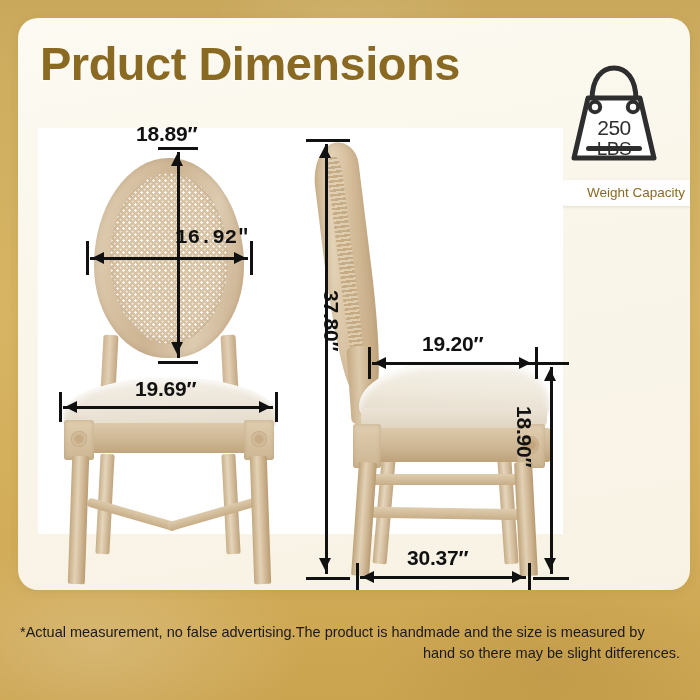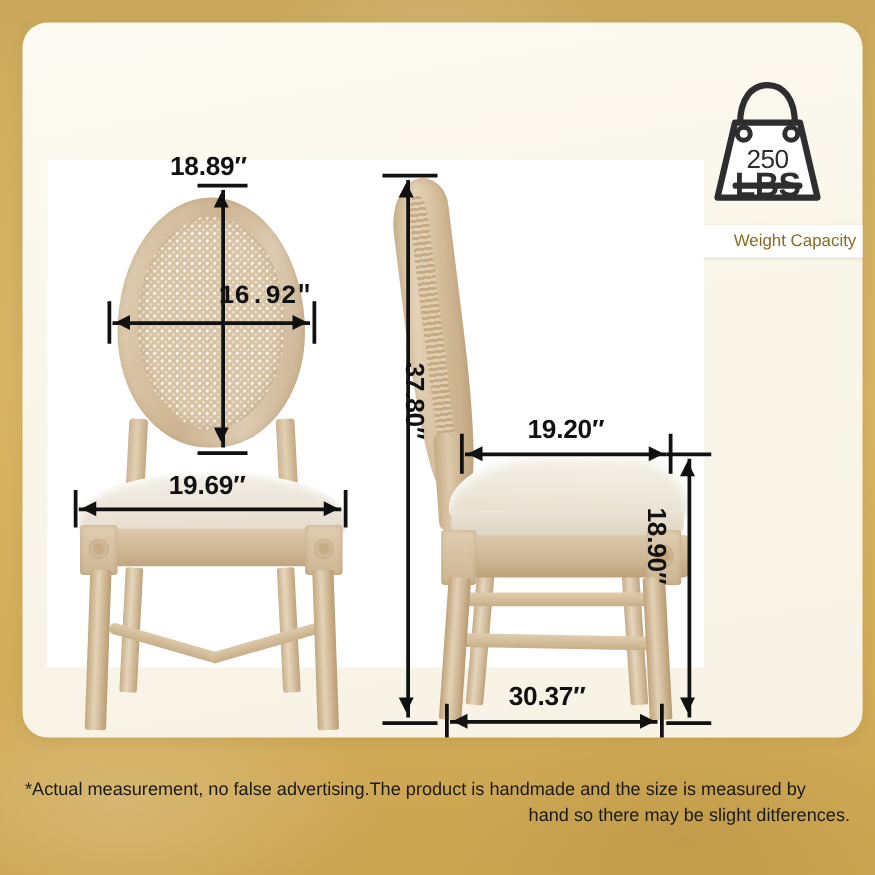--- a/index.html
+++ b/index.html
@@ -39,21 +39,21 @@
 
   
   .weight-badge{ position:absolute; right:6px; top:42px; width:140px; }
   .bag-wrap{ display:flex; justify-content:center; }
   .bag-svg{ display:block; }
   .bag-text{
     position:absolute; left:0; right:0; top:58px;
     text-align:center; color:#2e2e2e; pointer-events:none;
   }
   .bag-num{ font-size:21px; font-weight:400; line-height:20px; letter-spacing:-.5px;}
-  .bag-lbs{ font-size:27px; font-weight:700; line-height:21px; letter-spacing:-.5px;}
+  .bag-lbs{ font-size:19px; font-weight:400; line-height:21px; letter-spacing:-.5px;}
   .cap-pill{
     position:absolute; left:15px; top:120px; width:152px;
     background:#fff; border-radius:7px 0 0 7px;
     padding:5px 6px 6px 8px; text-align:center;
     font-size:13.5px; color:#8a6a22; font-weight:500;
     box-shadow:0 1px 3px rgba(120,90,30,.16);
     white-space:nowrap;
   }
 
   
@@ -224,20 +224,21 @@
   }
   .footnote .l2{ padding-left:4px;text-align:right; }
 </style>
 </head>
 <body>
 
 <div id="page-frame"></div>
 
 <div class="card">
 
+  <div class="title">Prduct Dimensions</div>
 
   <div class="weight-badge">
     <div class="bag-wrap">
       <svg class="bag-svg" width="104" height="106" viewBox="0 0 104 106" fill="none">
         <path d="M30 40 C30 18 40 8 52 8 C64 8 74 18 74 40" stroke="#2e2e2e" stroke-width="5" fill="none" stroke-linecap="round"></path>
         <path d="M26 38 H78 L92 98 H12 Z" stroke="#2e2e2e" stroke-width="5" fill="#ffffff" stroke-linejoin="round"></path>
         <circle cx="33" cy="47" r="5.2" stroke="#2e2e2e" stroke-width="4" fill="#fff"></circle>
         <circle cx="71" cy="47" r="5.2" stroke="#2e2e2e" stroke-width="4" fill="#fff"></circle>
         <rect x="24" y="86" width="56" height="5" rx="2.5" fill="#2e2e2e"></rect>
       </svg>

